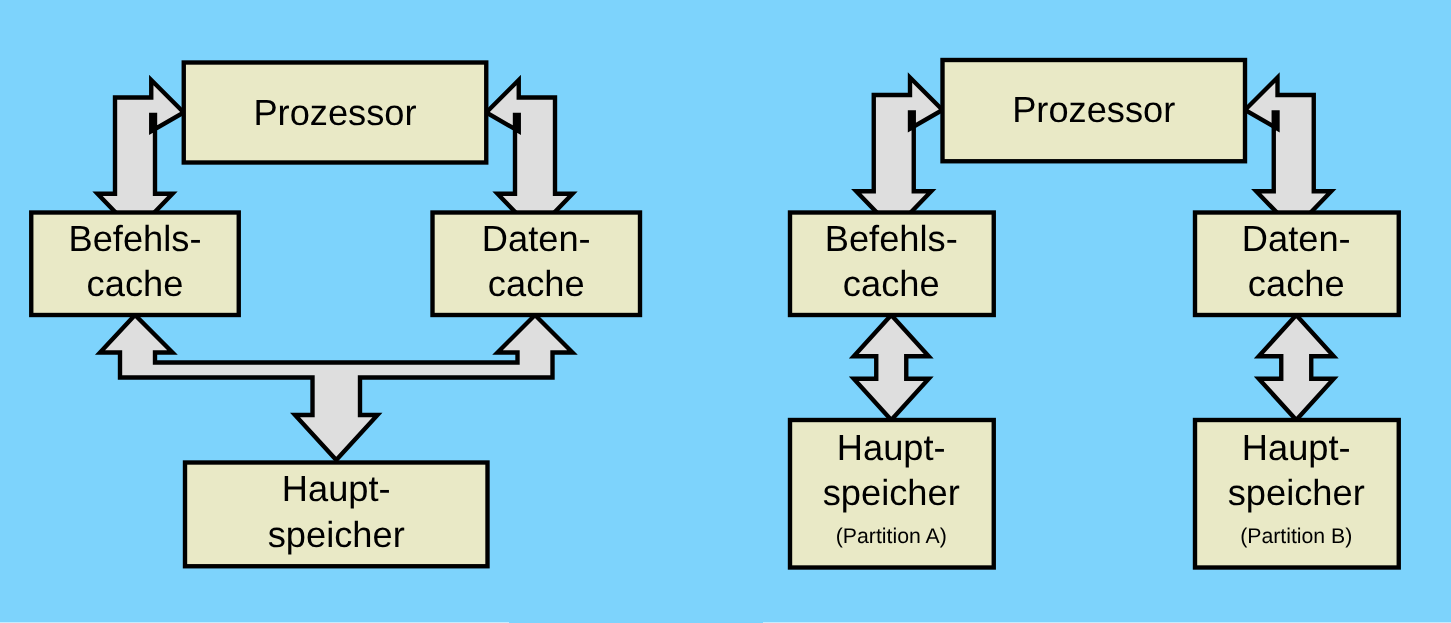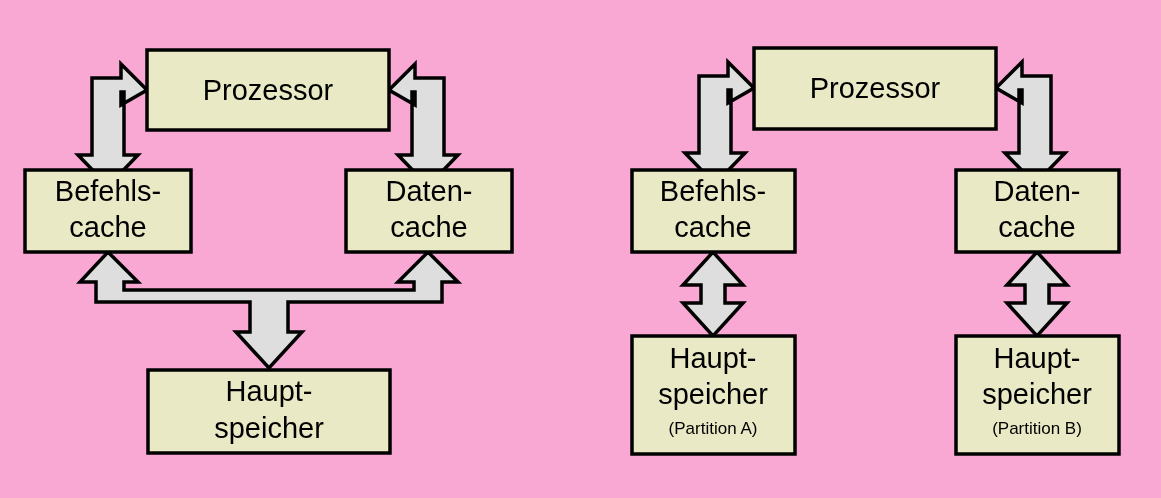--- a/index.html
+++ b/index.html
@@ -10,21 +10,21 @@
   body {
     width: 1161px;
     height: 498px;
     overflow: hidden;
     font-family: "Liberation Sans", sans-serif;
   }
   #diagram-root {
     position: relative;
     width: 1161px;
     height: 498px;
-    background: #f9a8d4;
+    background: #7dd3fc;
   }
   svg.diagram-svg {
     display: block;
     width: 1161px;
     height: 498px;
   }
   .node-box {
     fill: #e9e9c6;
     stroke: #000000;
     stroke-width: 3.5;

